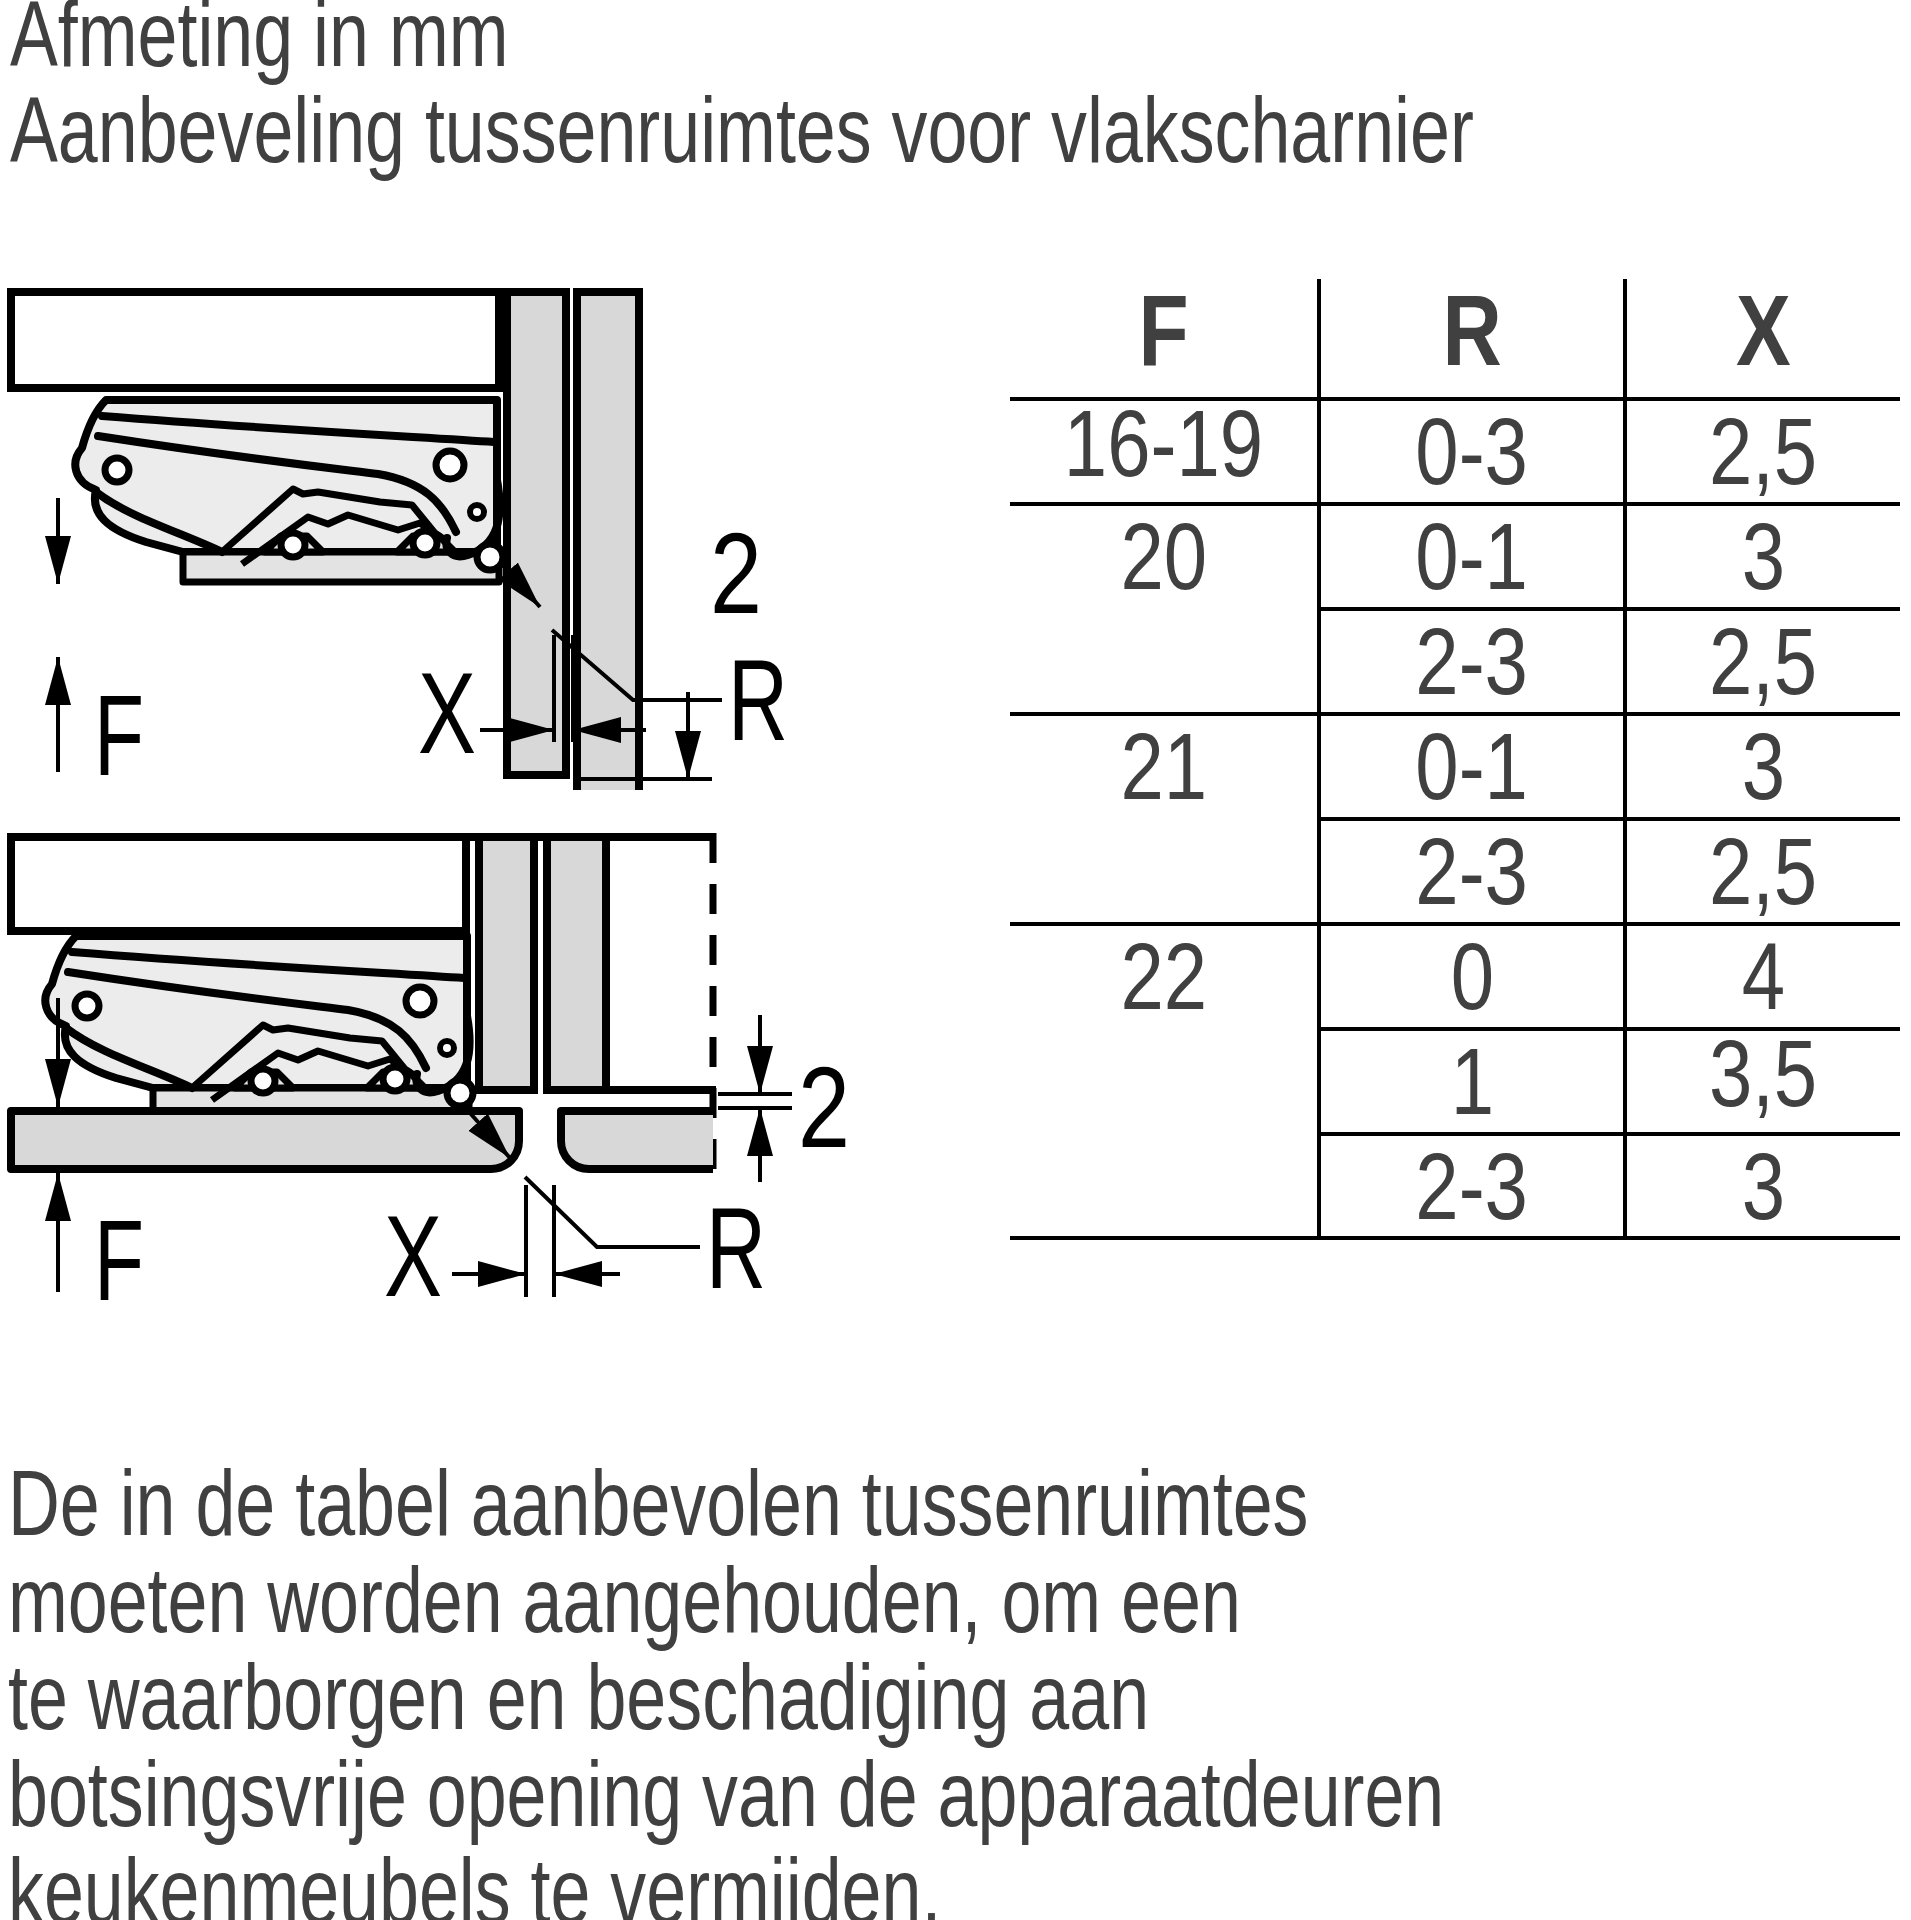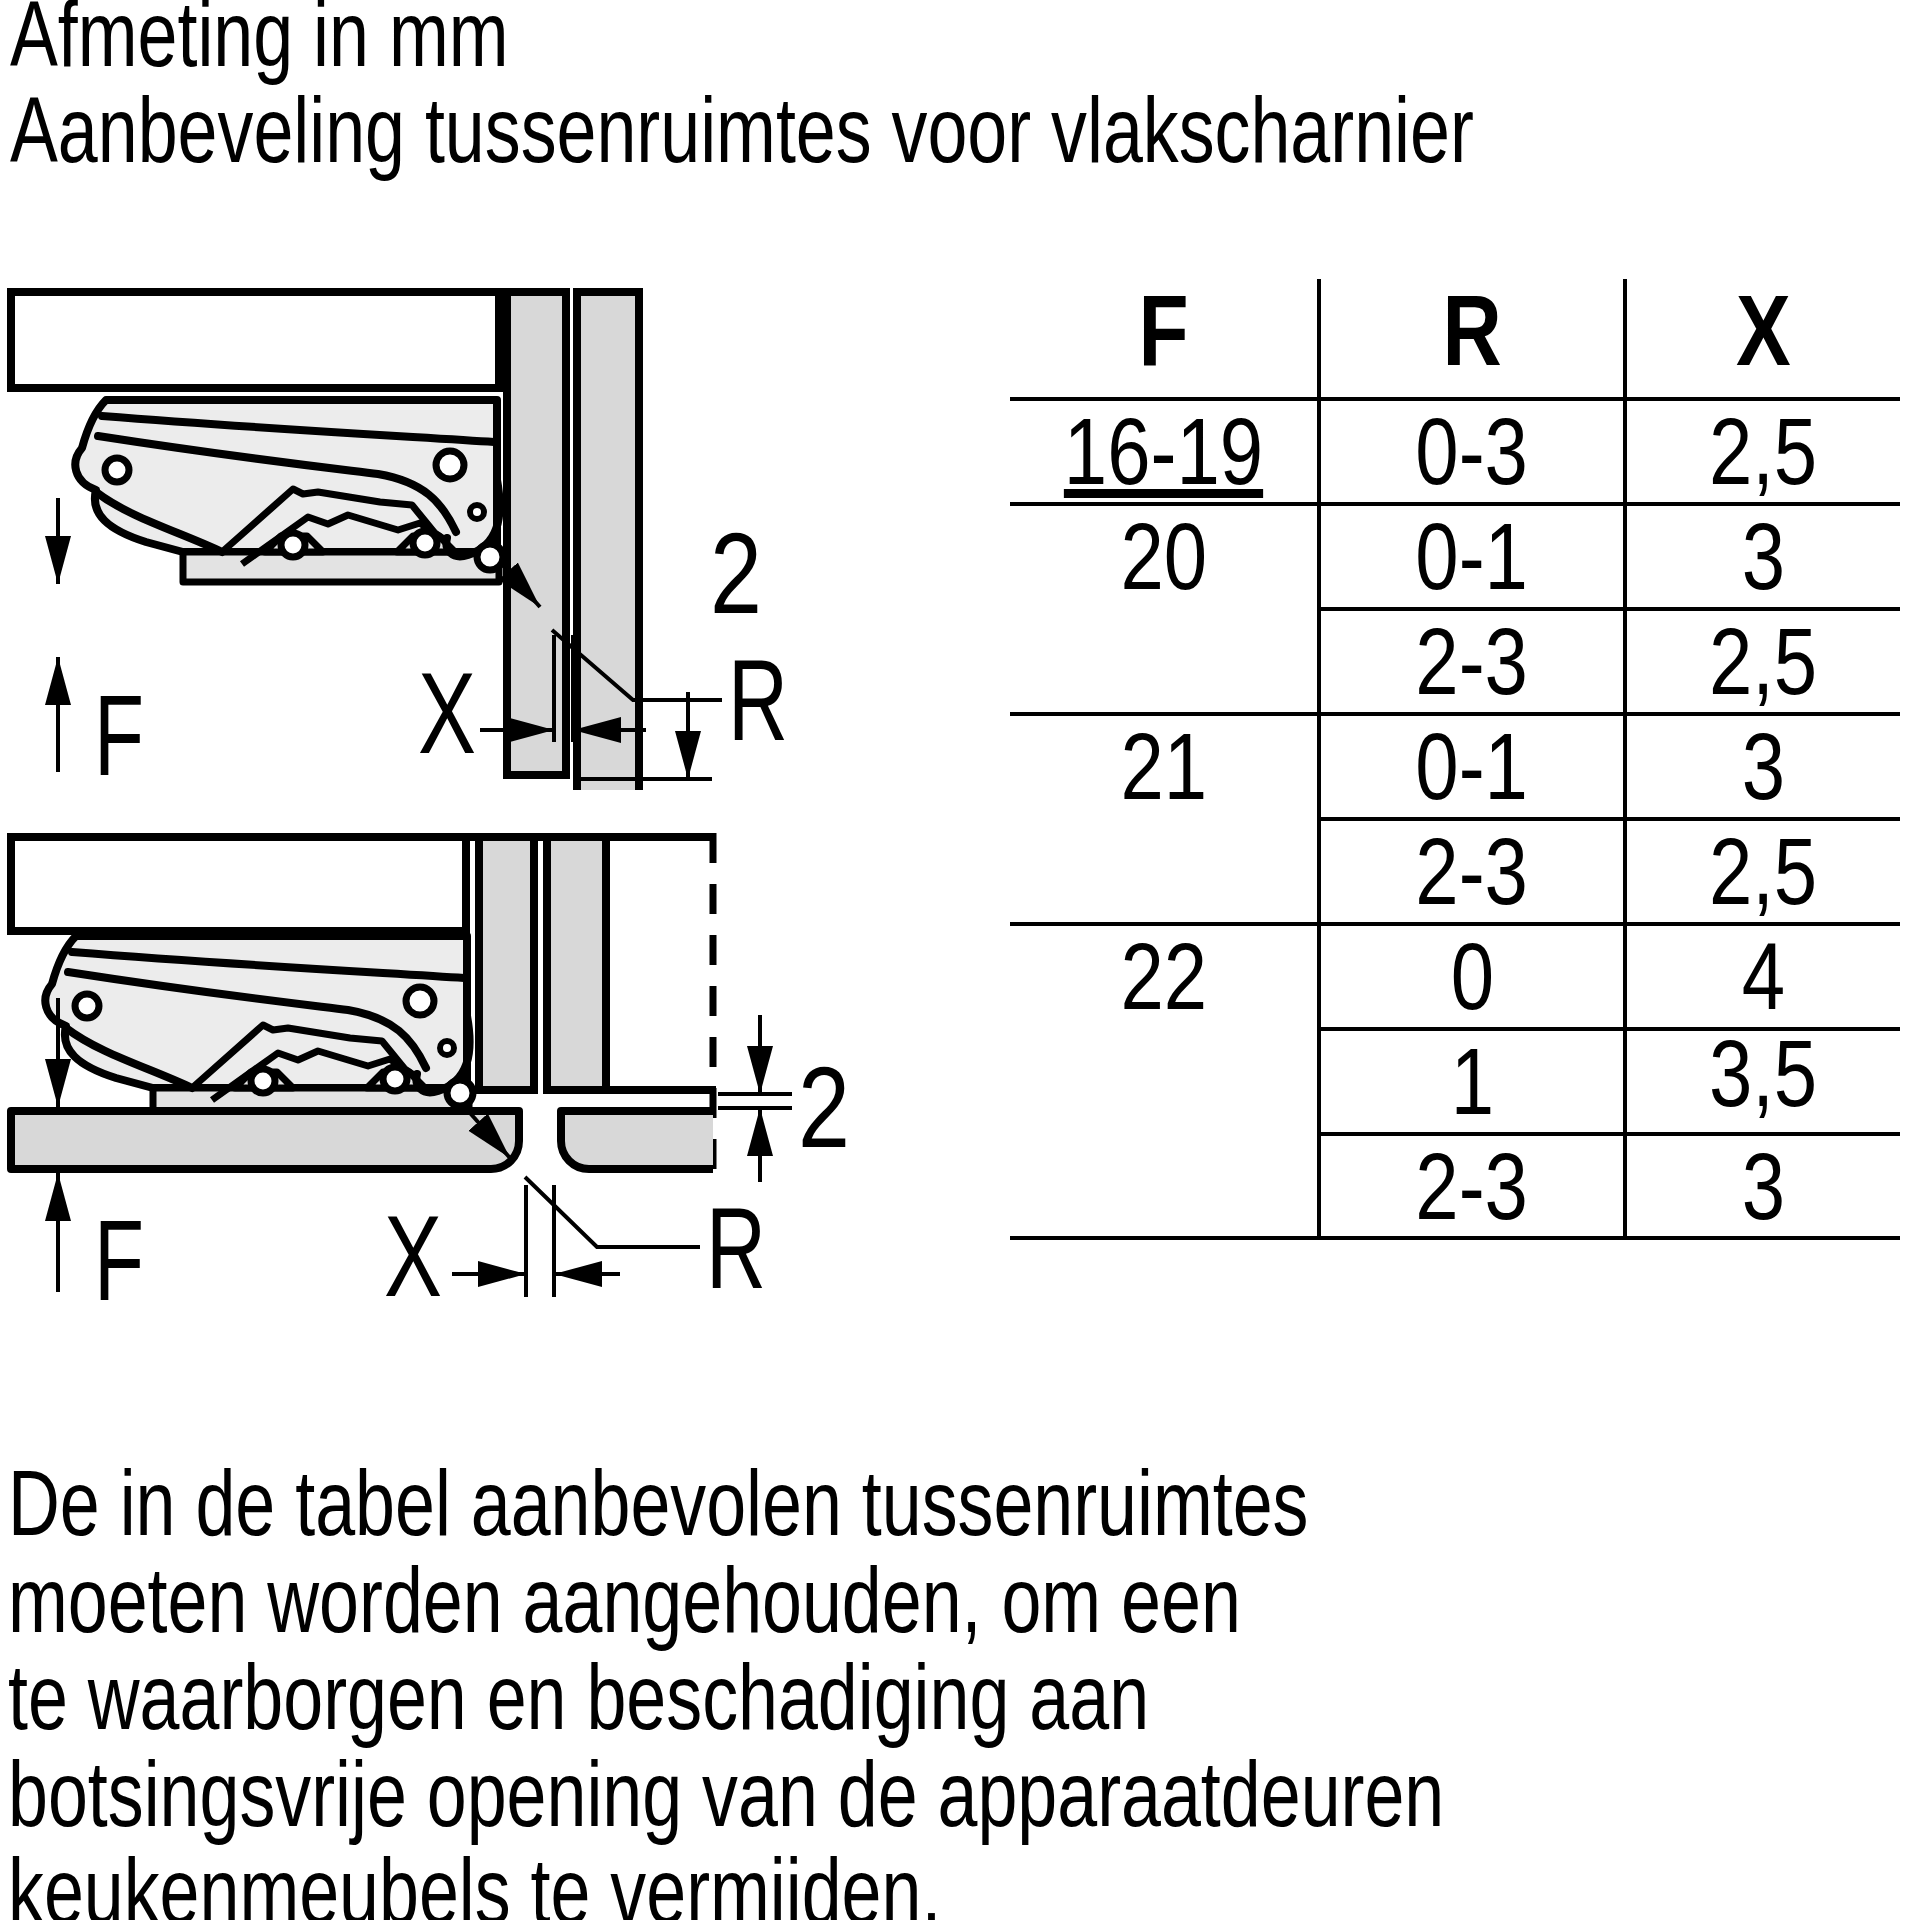--- a/index.html
+++ b/index.html
@@ -1,17 +1,17 @@
 <!DOCTYPE html>
 <html><head>
 <meta charset="utf-8">
 <style>
   html,body{margin:0;padding:0;background:#fff;}
   .page{position:relative;width:1911px;height:1920px;background:#fff;overflow:hidden;
-        font-family:"Liberation Sans",sans-serif;color:#000000;}
+        font-family:"Liberation Sans",sans-serif;color:#404040;}
   .abs{position:absolute;}
   
   .cond{display:inline-block;transform:scaleX(0.78);transform-origin:0 50%;white-space:nowrap;}
   .condc{display:inline-block;transform:scaleX(0.82);transform-origin:50% 50%;white-space:nowrap;}
   .title{left:10px;top:-14px;font-size:92px;line-height:96px;}
   .para{left:8px;top:1455px;font-size:92px;line-height:97px;}
   
   .tbl{left:1010px;top:245px;width:890px;height:995px;}
   .hline{position:absolute;background:#000;height:4px;}
   .vline{position:absolute;background:#000;width:4px;}
@@ -135,21 +135,21 @@
     <div class="cell hdr" style="left:0;top:20px;width:307px;height:130px;">
         <span class="condc">F</span>
       </div>
     <div class="cell hdr" style="left:311px;top:20px;width:302px;height:130px;">
         <span class="condc">R</span>
       </div>
     <div class="cell hdr" style="left:617px;top:20px;width:273px;height:130px;">
         <span class="condc">X</span>
       </div>
 
-    <div class="cell" style="left:0;top:156px;width:307px;height:100px;text-decoration:underline;">
+    <div class="cell" style="left:0;top:148px;width:307px;height:100px;">
         <span class="condc">16-19</span>
       </div>
     <div class="cell" style="left:0;top:261px;width:307px;height:100px;">
         <span class="condc">20</span>
       </div>
     <div class="cell" style="left:0;top:471px;width:307px;height:100px;">
         <span class="condc">21</span>
       </div>
     <div class="cell" style="left:0;top:681px;width:307px;height:100px;">
         <span class="condc">22</span>

